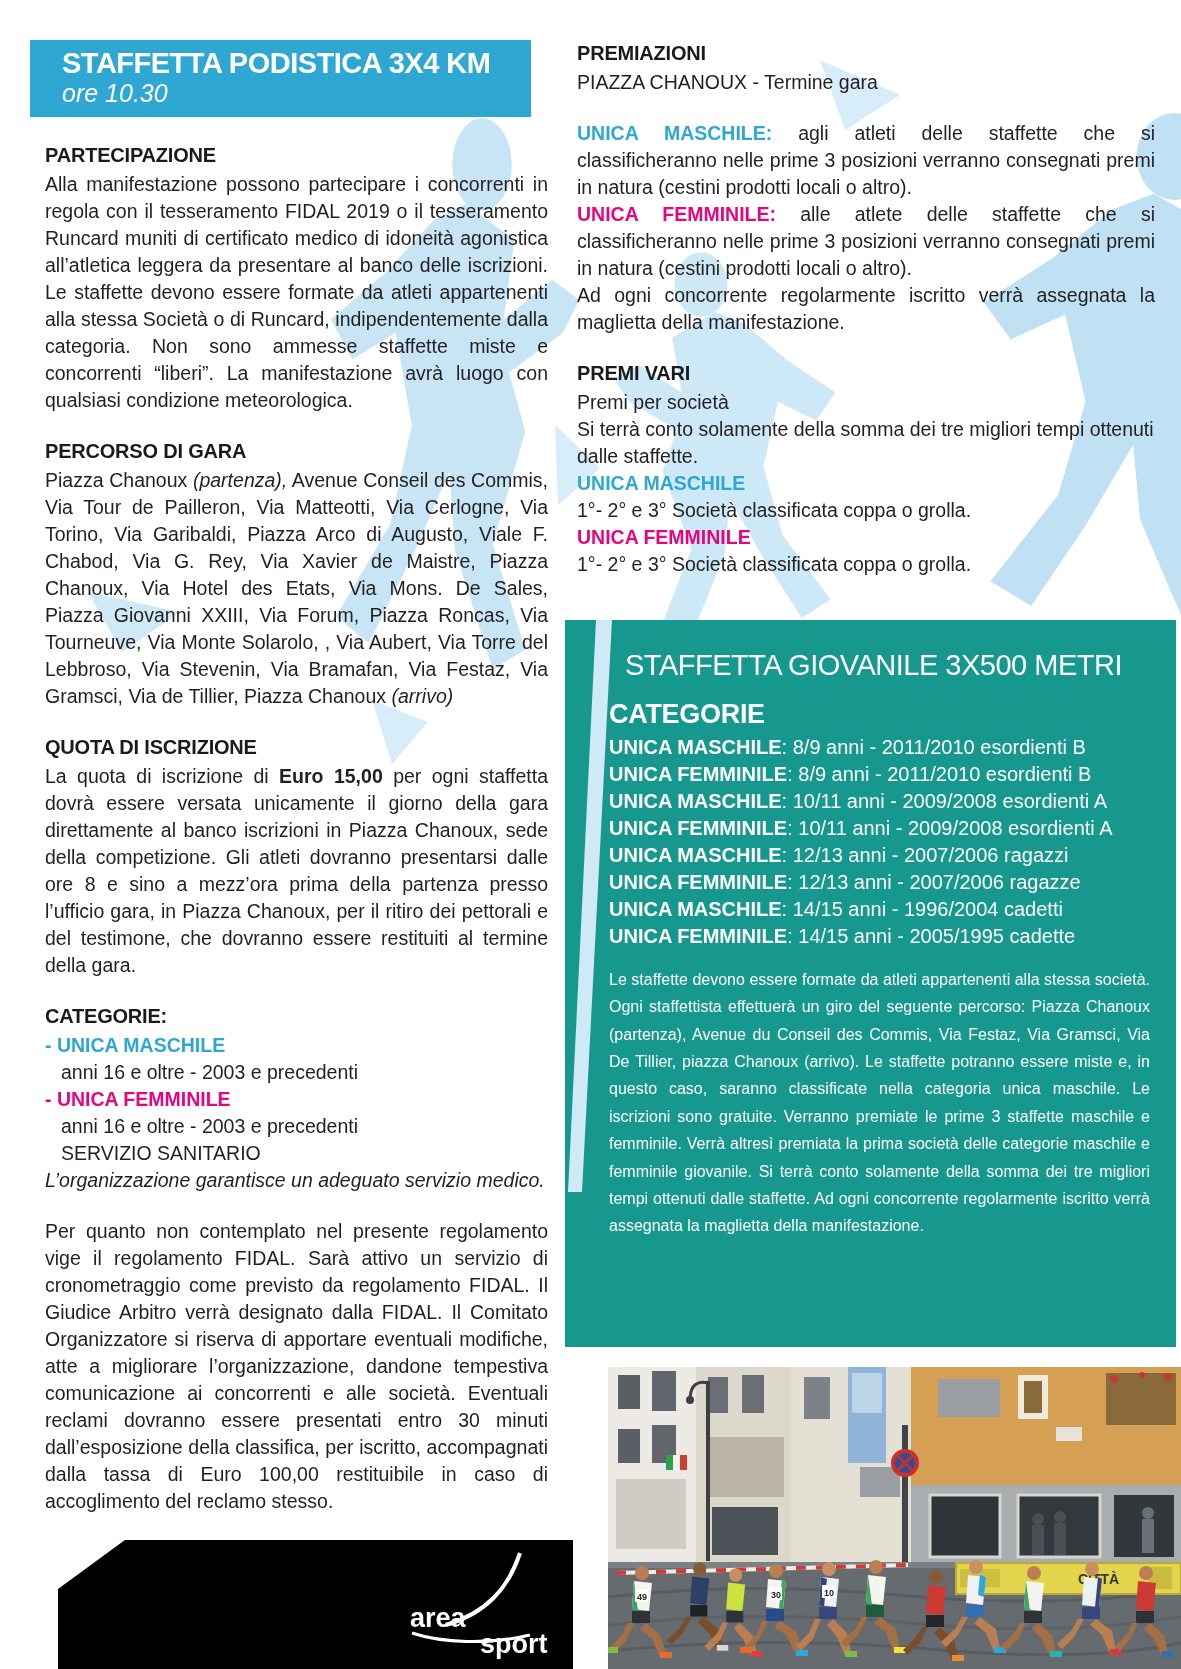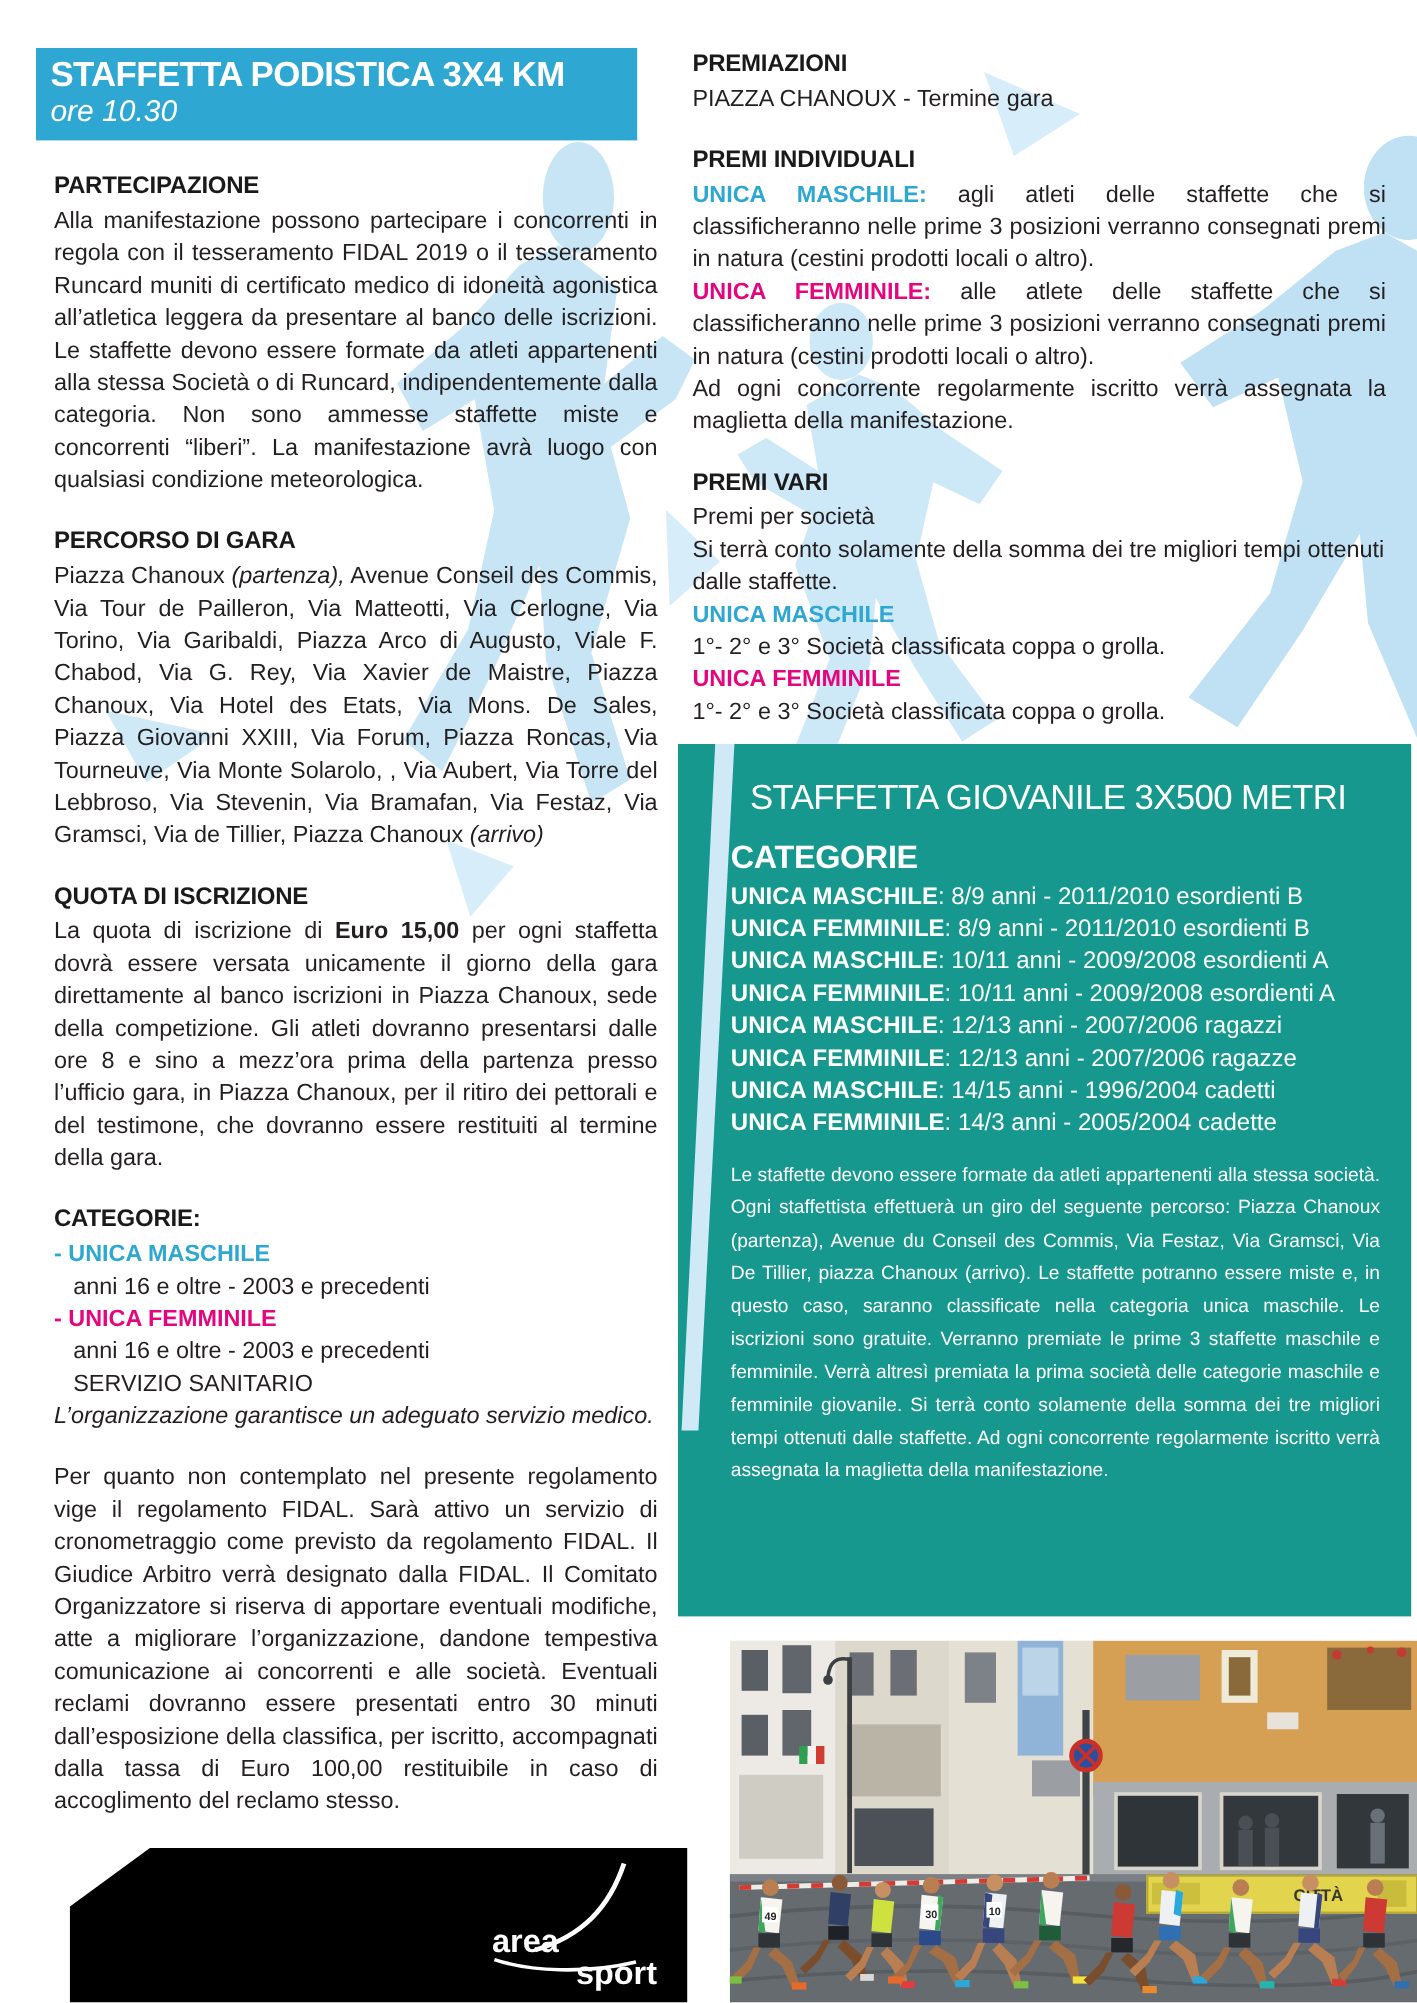--- a/index.html
+++ b/index.html
@@ -5,21 +5,21 @@
   html,body{margin:0;padding:0;background:#ffffff;}
   #page{
     position:relative;width:1181px;height:1669px;background:#ffffff;
     overflow:hidden;font-family:"Liberation Sans",sans-serif;color:#231f20;
   }
   .z1{z-index:1;} .z2{z-index:2;} .z3{z-index:3;} .z4{z-index:4;}
   .abs{position:absolute;}
   
   #header-banner{
     left:30px;top:40px;width:501px;height:77px;background:#2ea7d2;color:#fff;
-    padding:7px 0 0 12px;box-sizing:border-box;
+    padding:7px 0 0 32px;box-sizing:border-box;
   }
   #header-banner .title{font-size:29px;font-weight:700;letter-spacing:-.5px;line-height:1.15;margin:0;}
   #header-banner .time{font-size:25px;font-style:italic;line-height:1.1;margin:0;}
   
   .col{line-height:27px;font-size:19.5px;}
   #left-col{left:45px;top:142px;width:503px;}
   #right-col{left:577px;top:40px;width:578px;}
   .sec{margin-bottom:24px;}
   .sec h3{font-size:20px;font-weight:700;margin:0 0 2px 0;color:#1a1a1a;letter-spacing:-.2px;}
   .sec p{margin:0;text-align:justify;}
@@ -103,21 +103,20 @@
       <p><span>Per quanto non contemplato nel presente regolamento vige il regolamento FIDAL. Sarà attivo un servizio di cronometraggio come previsto da regolamento FIDAL. Il Giudice Arbitro verrà designato dalla FIDAL. Il Comitato Organizzatore si riserva di apportare eventuali modifiche, atte a migliorare l’organizzazione, dandone tempestiva comunicazione ai concorrenti e alle società. Eventuali reclami dovranno essere presentati entro 30 minuti dall’esposizione della classifica, per iscritto, accompagnati dalla tassa di Euro 100,00 restituibile in caso di accoglimento del reclamo stesso.</span></p>
     </div>
   </div>
 
   <div id="right-col" class="abs col z2">
     <div class="sec">
       <h3>PREMIAZIONI</h3>
       <div class="line">PIAZZA CHANOUX - Termine gara</div>
     </div>
     <div class="sec">
-      <h3>PREMI INDIVIDUALI</h3>
       <p><span class="s-blue">UNICA MASCHILE:</span><span> agli atleti delle staffette che si classificheranno nelle prime 3 posizioni verranno consegnati premi in natura (cestini prodotti locali o altro).</span></p>
       <p><span class="s-magenta">UNICA FEMMINILE:</span><span> alle atlete delle staffette che si classificheranno nelle prime 3 posizioni verranno consegnati premi in natura (cestini prodotti locali o altro).</span></p>
       <p><span>Ad ogni concorrente regolarmente iscritto verrà assegnata la maglietta della manifestazione.</span></p>
     </div>
     <div class="sec">
       <h3>PREMI VARI</h3>
       <div class="line"><span>Premi per società</span></div>
       <div class="line"><span>Si terrà conto solamente della somma dei tre migliori tempi ottenuti dalle staffette.</span></div>
       <div class="line"><span class="s-blue">UNICA MASCHILE</span></div>
       <div class="line"><span>1°- 2° e 3° Società classificata coppa o grolla.</span></div>
@@ -130,21 +129,21 @@
     <div id="teal-inner" class="z4">
       <p class="title">STAFFETTA GIOVANILE 3X500 METRI</p>
       <p class="cat-head">CATEGORIE</p>
       <div class="cat-row"><span class="s-b">UNICA MASCHILE</span><span>: 8/9 anni - 2011/2010 esordienti B</span></div>
       <div class="cat-row"><span class="s-b">UNICA FEMMINILE</span><span>: 8/9 anni - 2011/2010 esordienti B</span></div>
       <div class="cat-row"><span class="s-b">UNICA MASCHILE</span><span>: 10/11 anni - 2009/2008 esordienti A</span></div>
       <div class="cat-row"><span class="s-b">UNICA FEMMINILE</span><span>: 10/11 anni - 2009/2008 esordienti A</span></div>
       <div class="cat-row"><span class="s-b">UNICA MASCHILE</span><span>: 12/13 anni - 2007/2006 ragazzi</span></div>
       <div class="cat-row"><span class="s-b">UNICA FEMMINILE</span><span>: 12/13 anni - 2007/2006 ragazze</span></div>
       <div class="cat-row"><span class="s-b">UNICA MASCHILE</span><span>: 14/15 anni - 1996/2004 cadetti</span></div>
-      <div class="cat-row"><span class="s-b">UNICA FEMMINILE</span><span>: 14/3 anni - 2005/2004 cadette</span></div>
+      <div class="cat-row"><span class="s-b">UNICA FEMMINILE</span><span>: 14/15 anni - 2005/1995 cadette</span></div>
       <div id="teal-body">Le staffette devono essere formate da atleti appartenenti alla stessa società. Ogni staffettista effettuerà un giro del seguente percorso: Piazza Chanoux (partenza), Avenue du Conseil des Commis, Via Festaz, Via Gramsci, Via De Tillier, piazza Chanoux (arrivo). Le staffette potranno essere miste e, in questo caso, saranno classificate nella categoria unica maschile. Le iscrizioni sono gratuite. Verranno premiate le prime 3 staffette maschile e femminile. Verrà altresì premiata la prima società delle categorie maschile e femminile giovanile. Si terrà conto solamente della somma dei tre migliori tempi ottenuti dalle staffette. Ad ogni concorrente regolarmente iscritto verrà assegnata la maglietta della manifestazione.</div>
     </div>
   </div>
 
   <svg class="abs decor z3" width="80" height="580" viewBox="0 0 80 580" style="left:550px;top:620px;">
     <polygon points="46,0 62,0 32,572 18,572" fill="#cfe9f7"></polygon>
   </svg>
 
   <div id="photo" class="abs z2">
     <svg width="573" height="302" viewBox="0 0 573 302">

